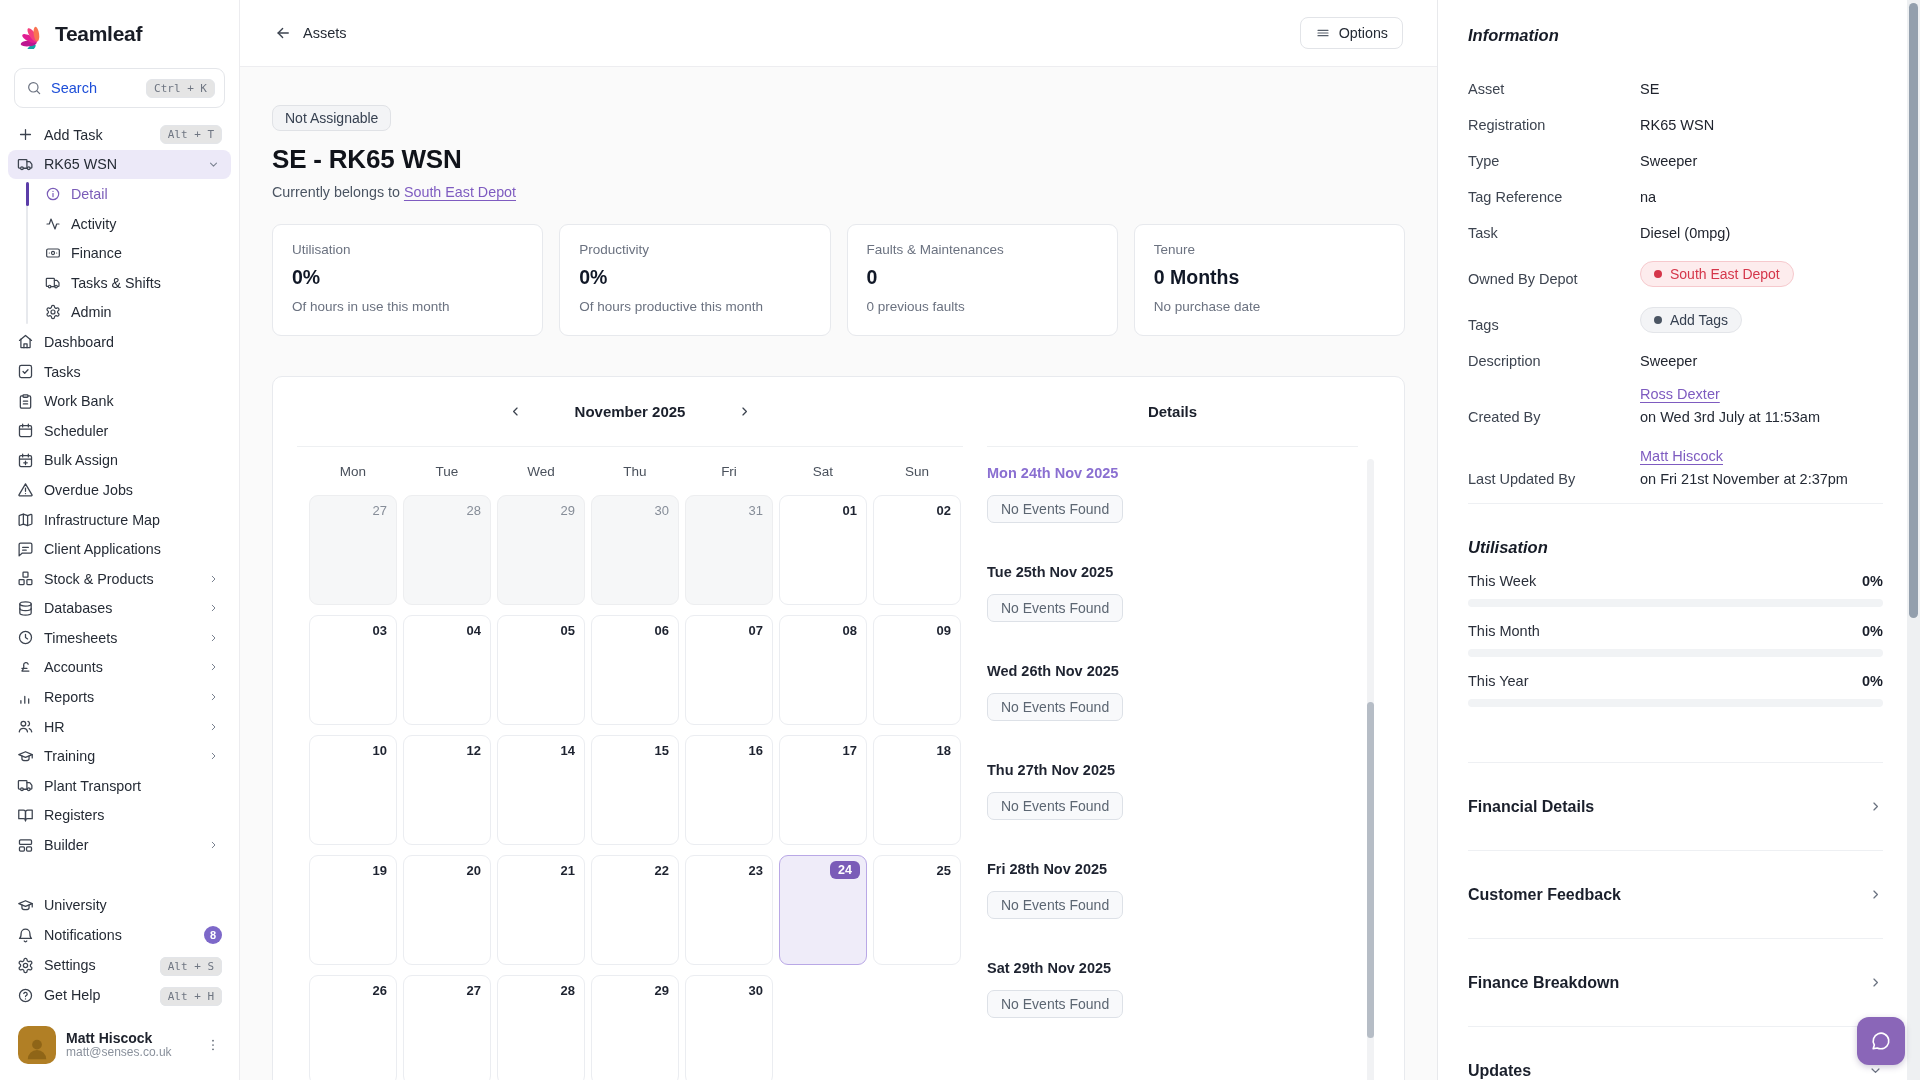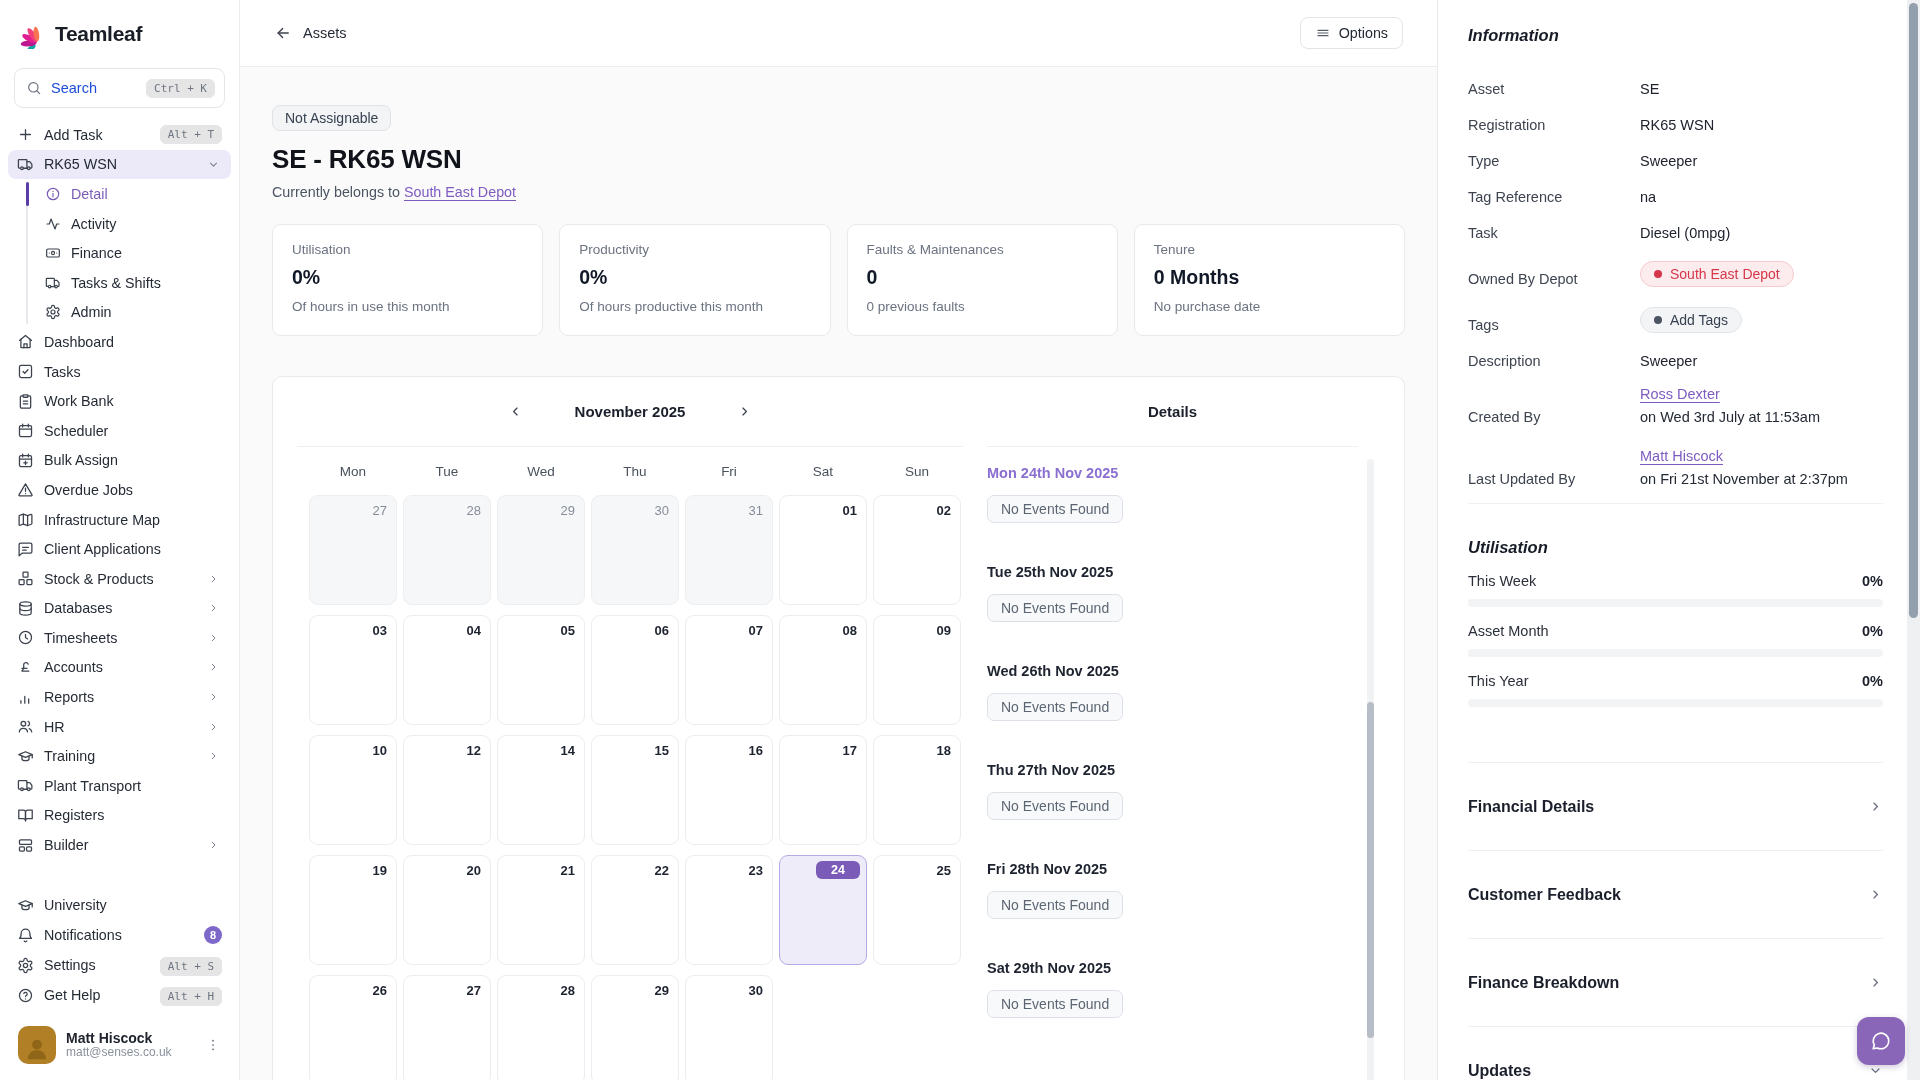--- a/index.html
+++ b/index.html
@@ -89,21 +89,21 @@
     align-items:center; padding-left:12px; }
   .cal-dayname { text-align:center; font-size:13.5px; color:#4a515c; font-weight:500; }
   .cal-grid { display:grid; grid-template-columns:repeat(7,88px); grid-auto-rows:110px;
     gap:10px 6px; padding-left:12px; }
   .cell { border:1px solid #ebedf1; border-radius:9px; background:#fff; position:relative; cursor:pointer; }
   .cell .num { position:absolute; top:7px; right:9px; font-size:13px; font-weight:600; color:#1e2330; }
   .cell.muted { background:#f6f7f8; border-color:#edeef0; }
   .cell.muted .num { color:#868d98; font-weight:500; }
   .cell.selected { background:#efecf9; border-color:#b9a8e6; }
   .cell.selected .num { top:5px; right:6px; background:var(--accent); color:#fff; border-radius:6px;
-    padding:2px 15px; font-size:12.5px; }
+    padding:2px 8px; font-size:12.5px; }
 
   .det-col { flex:1; margin-left:24px; position:relative; padding-right:22px; overflow:hidden; }
   .det-head { height:70px; display:flex; align-items:center; justify-content:center;
     font-size:15px; font-weight:600; color:#1a1f2b; border-bottom:1px solid #eef0f2; }
   .det-list { padding-top:18px; }
   .det-group { margin-bottom:41px; }
   .det-date { font-size:14.5px; font-weight:600; color:#1e2330; }
   .det-date.active { color:#8a6fd1; }
   .det-badge { display:inline-block; margin-top:14px; border:1px solid #dde1e7; background:#f8f9fb;
     color:#5c6672; font-size:14px; border-radius:7px; padding:5px 13px; }
@@ -811,21 +811,21 @@
     <div id="util-rows">
         <div class="util-row">
           <div class="util-line">
             <span class="util-label">This Week</span>
             <span class="util-value">0%</span>
           </div>
           <div class="util-bar"></div>
         </div>
         <div class="util-row">
           <div class="util-line">
-            <span class="util-label">Asset Month</span>
+            <span class="util-label">This Month</span>
             <span class="util-value">0%</span>
           </div>
           <div class="util-bar"></div>
         </div>
         <div class="util-row">
           <div class="util-line">
             <span class="util-label">This Year</span>
             <span class="util-value">0%</span>
           </div>
           <div class="util-bar"></div>

